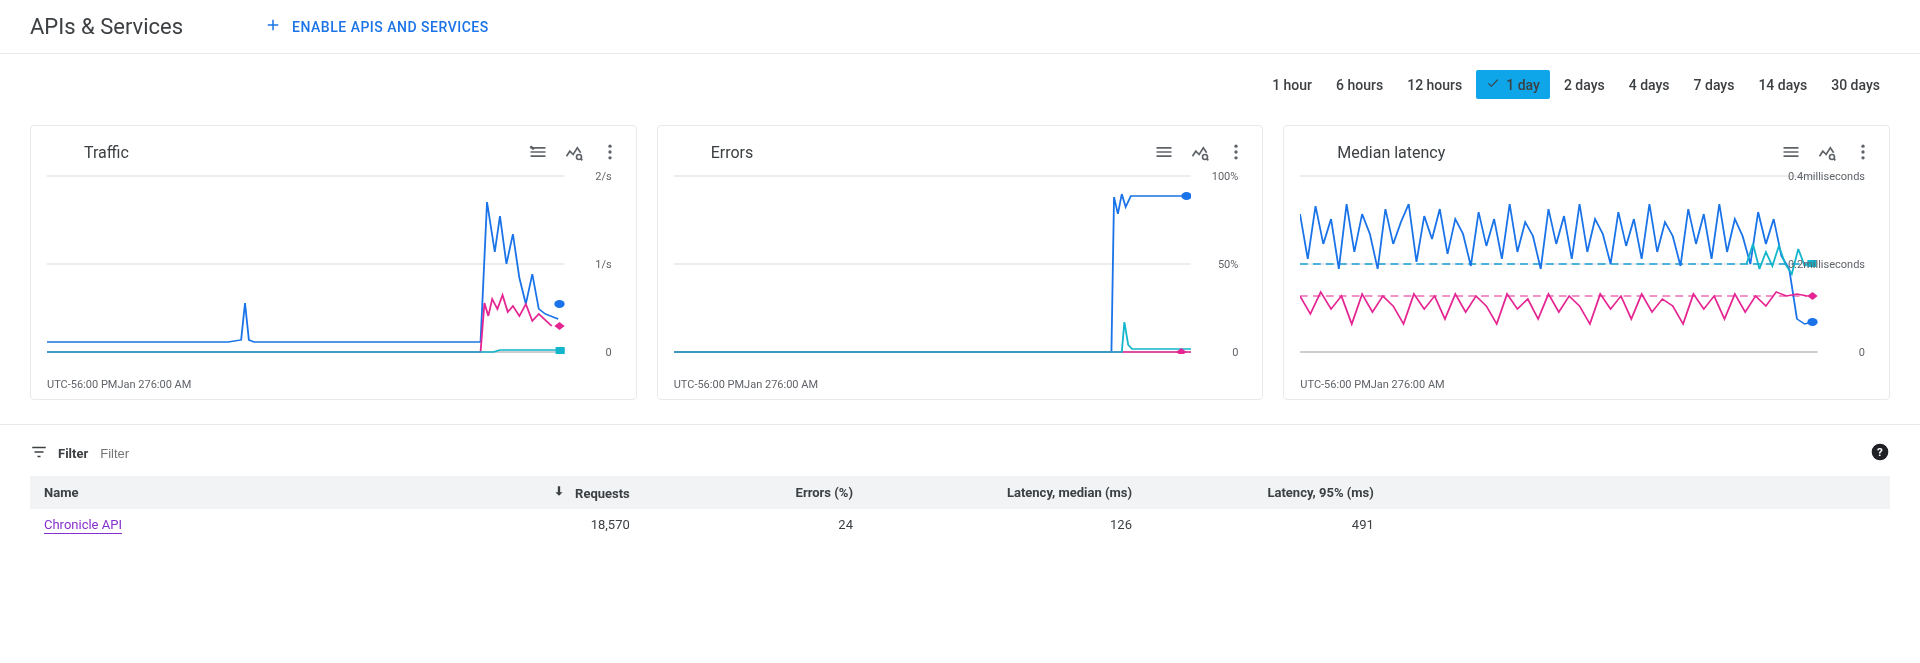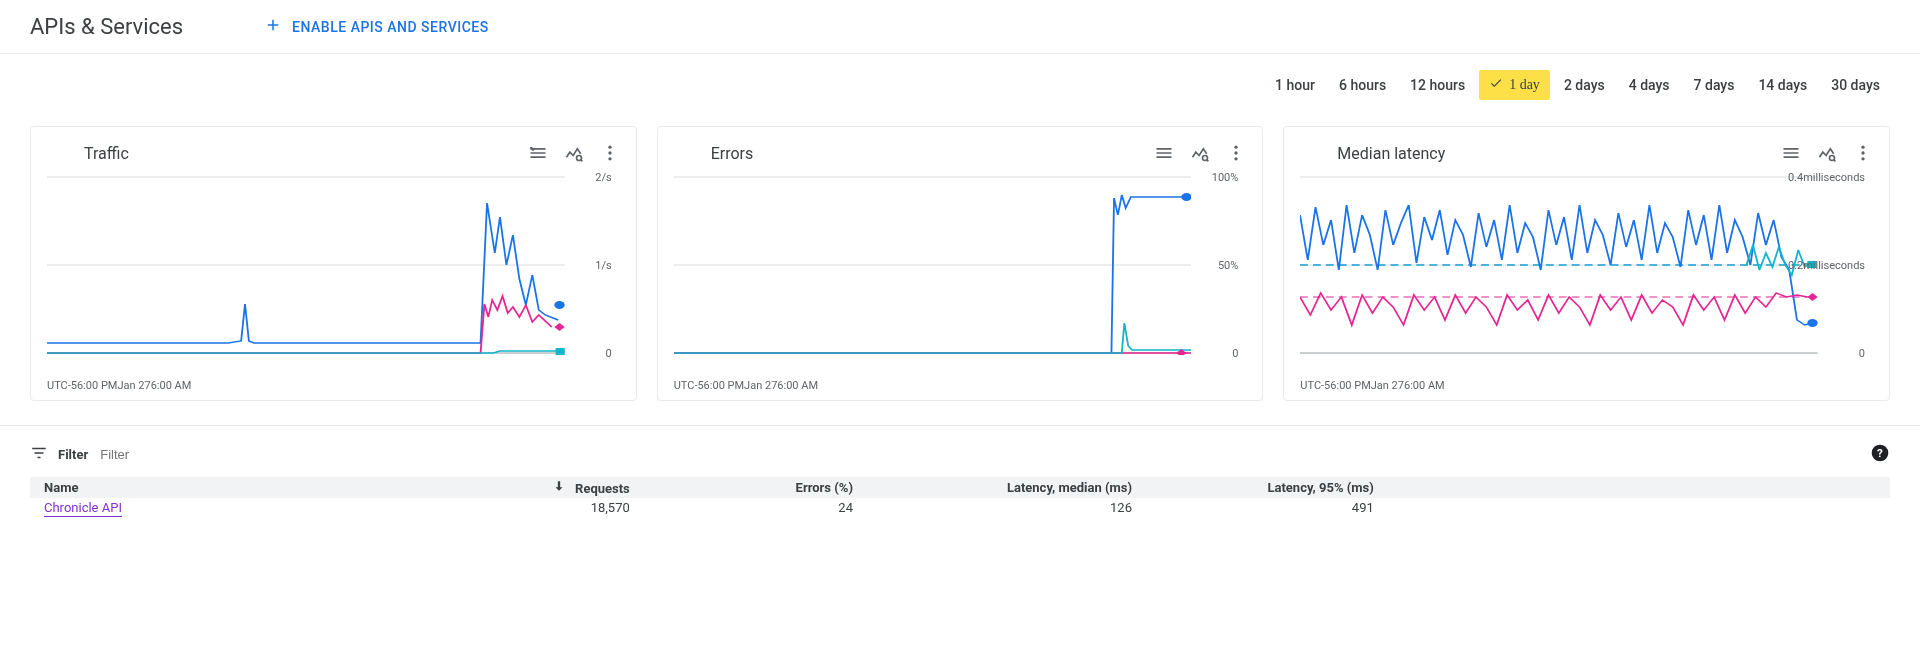--- a/index.html
+++ b/index.html
@@ -45,22 +45,21 @@
   }
   .time-range .tr-item {
     padding: 6px 10px;
     cursor: pointer;
     border-radius: 2px;
     display: flex;
     align-items: center;
     gap: 6px;
   }
   .time-range .tr-item.selected {
-    background: #fde047;
-    font-family: Liberation Serif, serif;
+    background: #0ea5e9;
   }
   .time-range .check { width: 14px; height: 14px; }
   .charts {
     display: flex;
     gap: 20px;
     padding: 16px 30px 8px;
   }
   .card {
     flex: 1;
     border: 1px solid #e8eaed;
@@ -144,21 +143,21 @@
   table {
     width: 100%;
     border-collapse: collapse;
     margin-top: 6px;
   }
   thead tr {
     background: #f1f3f4;
   }
   th, td {
     text-align: left;
-    padding: 2px 14px;
+    padding: 8px 14px;
     font-size: 13px;
     font-weight: 400;
     color: #3c4043;
   }
   th { font-weight: 700; font-size: 13px; }
   th.num, td.num { text-align: right; }
   .sort-arrow { margin-right: 6px; }
   .api-link {
     color: #8430ce;
     text-decoration: none;

